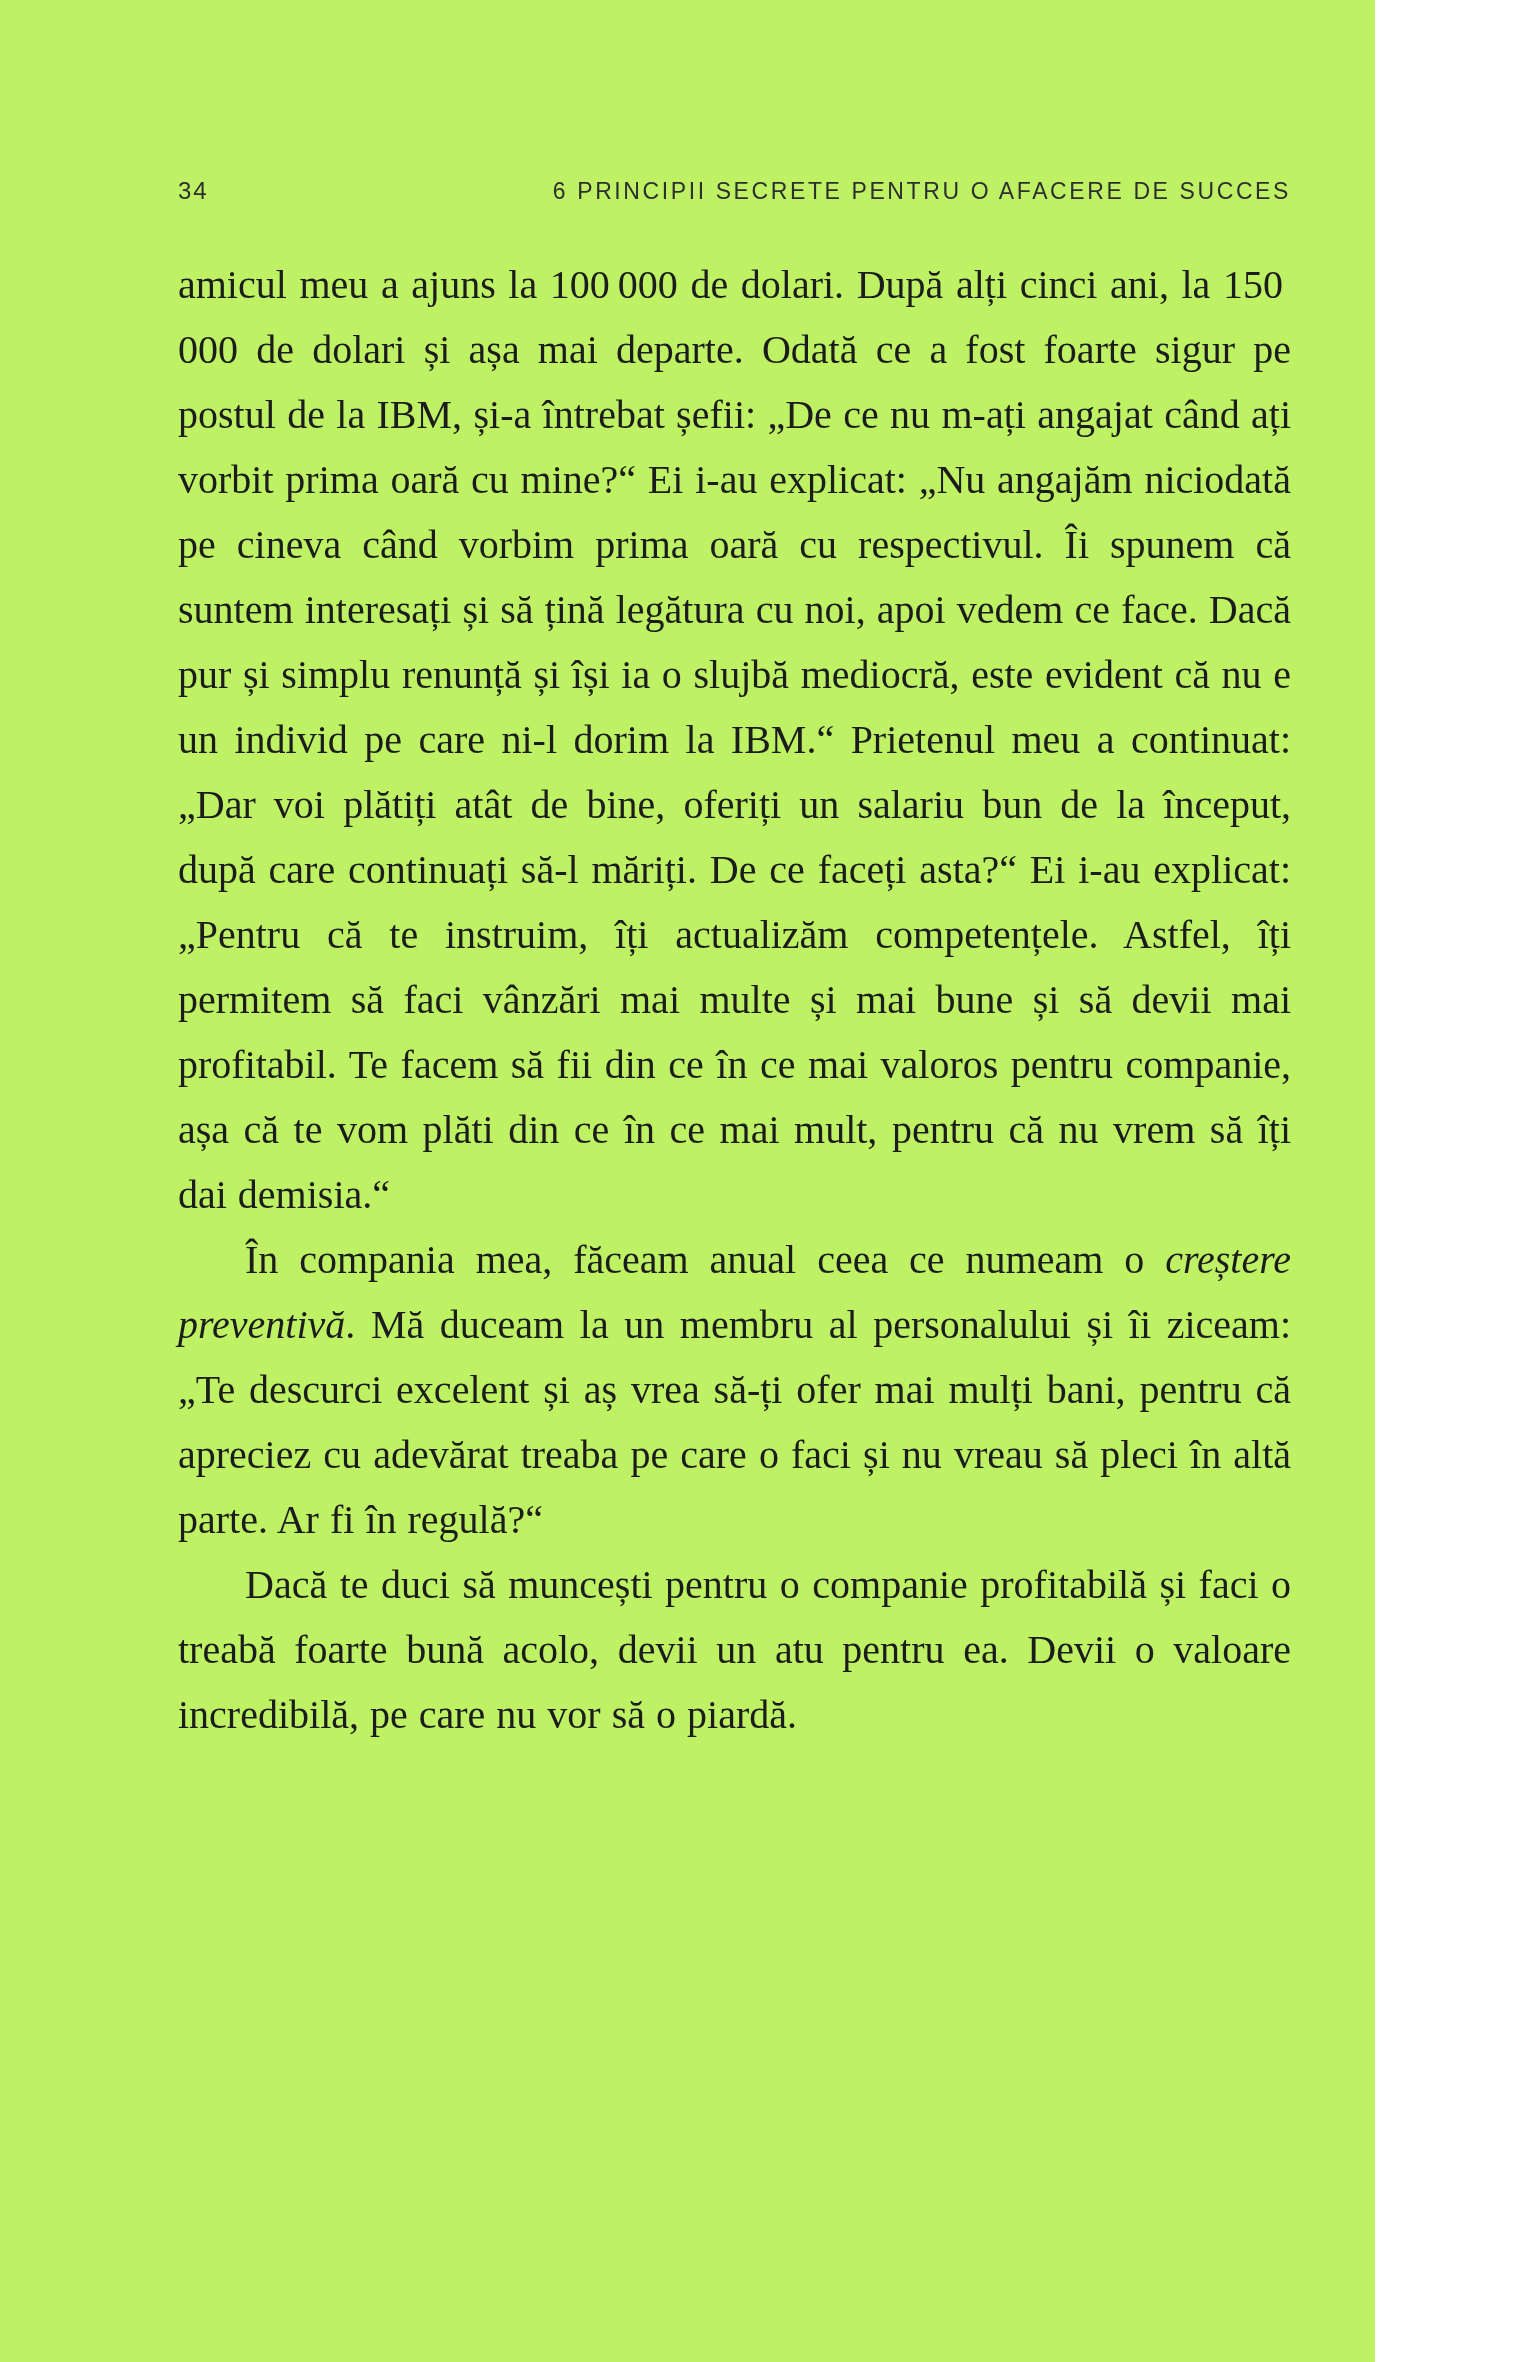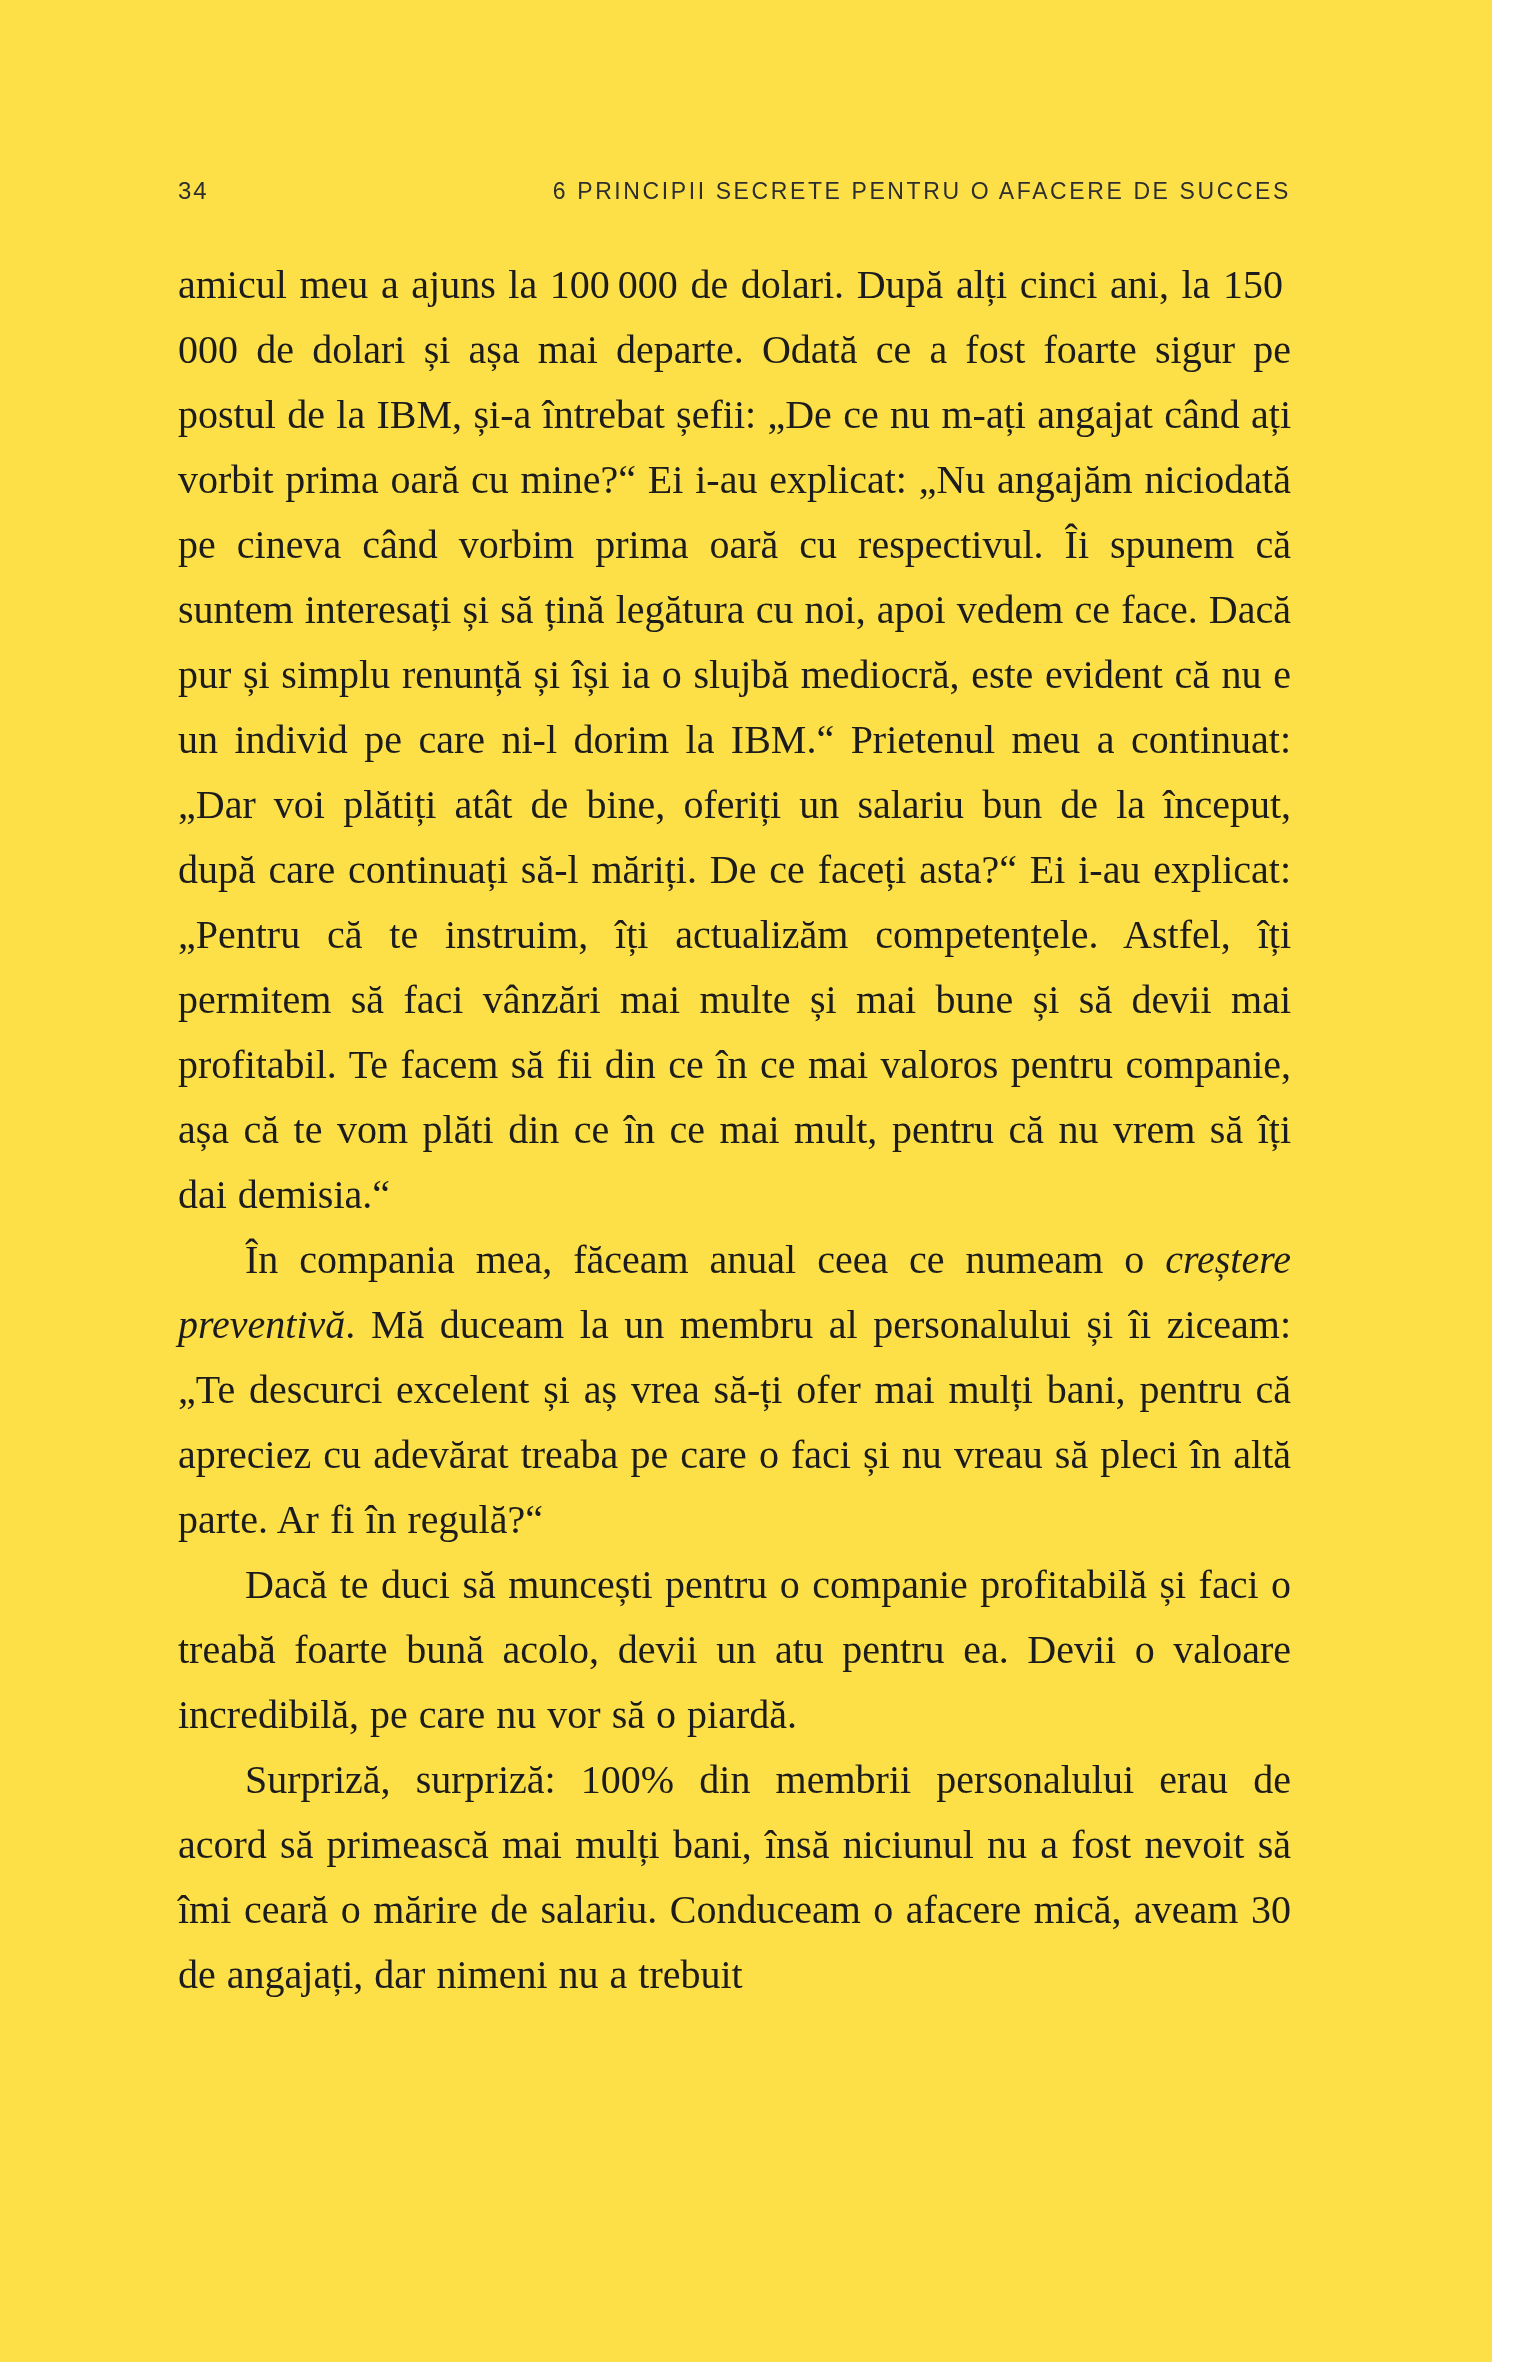--- a/index.html
+++ b/index.html
@@ -3,23 +3,23 @@
   <meta charset="utf-8">
   <style>
     * { box-sizing: border-box; }
     html, body {
       margin: 0;
       padding: 0;
       background: #ffffff;
     }
     .page {
       position: relative;
-      width: 1492px;
+      width: 1375px;
       height: 2362px;
-      background: #fde047;
+      background: #bef264;
       overflow: hidden;
       color: #1c1c1c;
       font-family: "Liberation Serif", "DejaVu Serif", serif;
     }
     .page-header {
       position: absolute;
       top: 148px;
       left: 178px;
       width: 1113px;
       display: flex;
@@ -79,19 +79,16 @@
     </p>
 
     <p class="indent">
       <span>În compania mea, făceam anual ceea ce numeam o </span><em>creștere preventivă</em><span>. Mă duceam la un membru al personalului și îi ziceam: „Te descurci excelent și aș vrea să-ți ofer mai mulți bani, pentru că apreciez cu adevărat treaba pe care o faci și nu vreau să pleci în altă parte. Ar fi în regulă?“</span>
     </p>
 
     <p class="indent">
       <span>Dacă te duci să muncești pentru o companie profitabilă și faci o treabă foarte bună acolo, devii un atu pentru ea. Devii o valoare incredibilă, pe care nu vor să o piardă.</span>
     </p>
 
-    <p class="indent">
-      <span>Surpriză, surpriză: 100% din membrii personalului erau de acord să primească mai mulți bani, însă niciunul nu a fost nevoit să îmi ceară o mărire de salariu. Conduceam o afacere mică, aveam 30 de angajați, dar nimeni nu a trebuit</span>
-    </p>
 
   </div>
 
 </div>
 
 </body></html>

